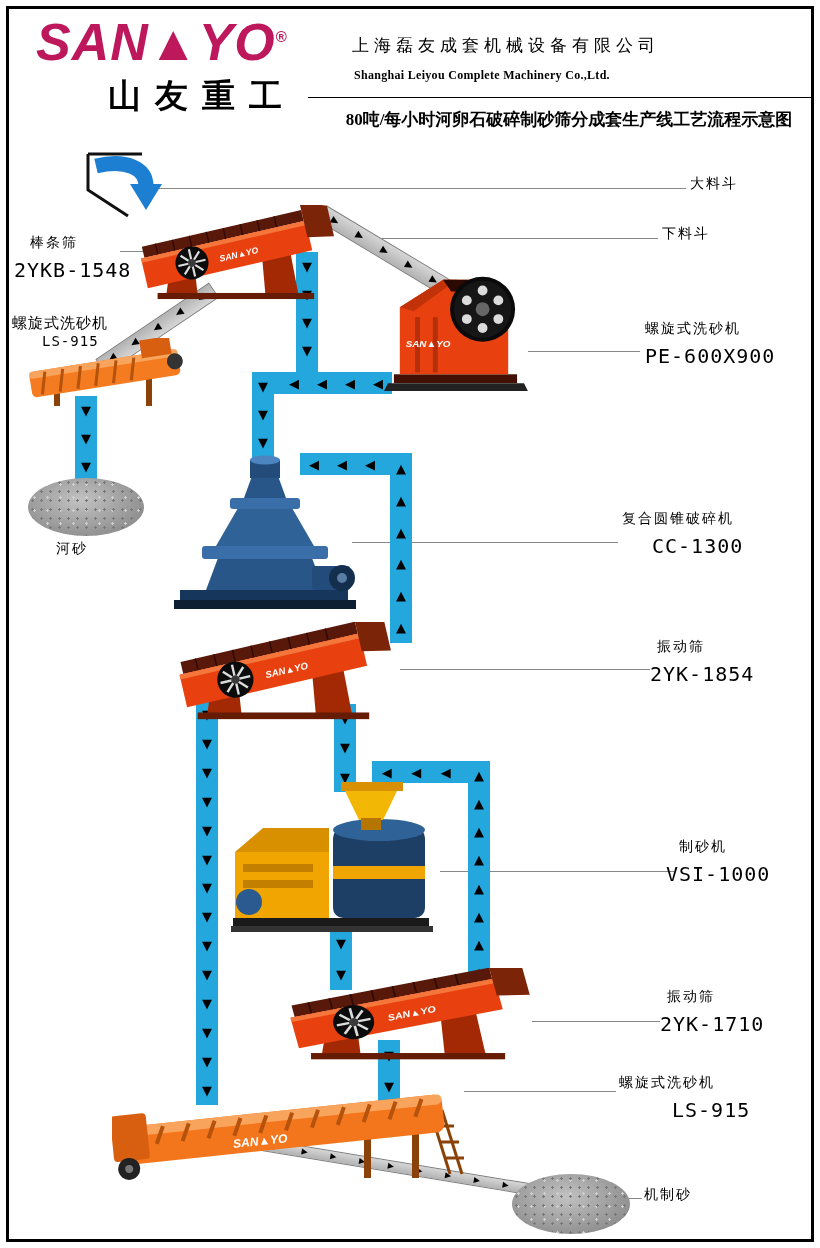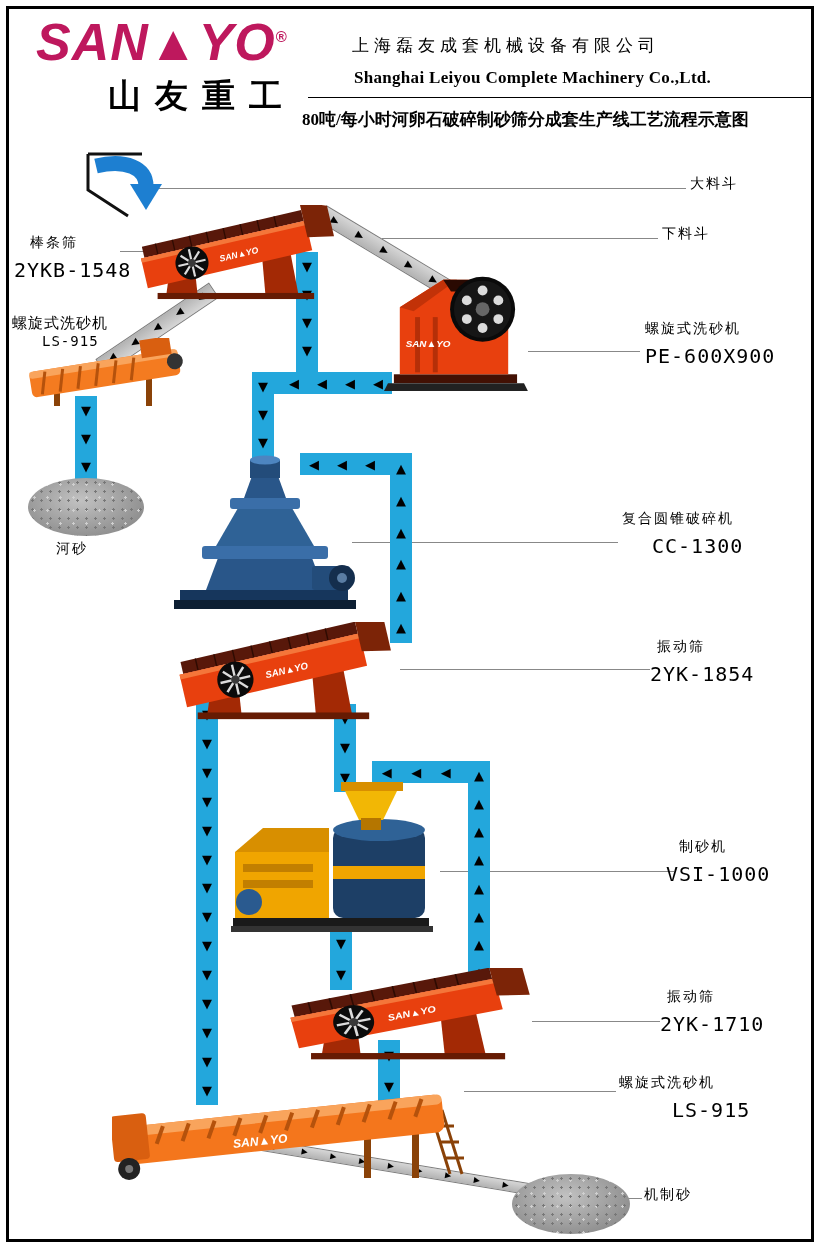--- a/index.html
+++ b/index.html
@@ -14,26 +14,26 @@
              font-style:italic;font-weight:bold;font-size:52px;line-height:1;
              color:#be185d;letter-spacing:1px;white-space:nowrap}
   .logo-line .tri{font-style:normal;font-size:0.95em}
   .logo-line sup{font-size:15px;vertical-align:super;font-style:normal}
   .logo-cn{position:absolute;left:108px;top:74px;z-index:5;
            font-size:33px;font-weight:bold;letter-spacing:14px;white-space:nowrap}
   .company-cn{position:absolute;left:352px;top:34px;z-index:5;
               font-size:17px;font-weight:normal;letter-spacing:5px;white-space:nowrap}
   .company-en{position:absolute;left:354px;top:68px;z-index:5;
               font-family:"Liberation Serif","DejaVu Serif",serif;
-              font-size:17px;font-weight:bold;letter-spacing:.3px;white-space:nowrap}
+              font-size:12px;font-weight:bold;letter-spacing:.3px;white-space:nowrap}
   .header-rule{position:absolute;left:308px;top:97px;width:506px;height:1px;
                background:#000;z-index:5}
-  .subtitle{position:absolute;left:302px;top:108px;width:502px;z-index:5;
+  .subtitle{position:absolute;left:318px;top:108px;width:502px;z-index:5;
             font-family:"Liberation Serif","DejaVu Serif",serif;
-            font-size:17px;font-weight:bold;white-space:nowrap}
+            font-size:17px;font-weight:bold;text-align:center;white-space:nowrap}
 
   
   .lline{position:absolute;height:1px;background:#888;z-index:0}
   .flow{position:absolute;background:#23a7dc;display:flex;align-items:center;
         justify-content:space-around;z-index:1;color:#000}
   .flow.v{flex-direction:column;width:22px}
   .flow.h{flex-direction:row;height:22px}
   .fa{font-size:13px;line-height:1;font-family:"DejaVu Sans",sans-serif}
   .belt{position:absolute;background:linear-gradient(#d6d6d6,#b2b2b2);
         border:1px solid #7c7c7c;display:flex;align-items:center;

